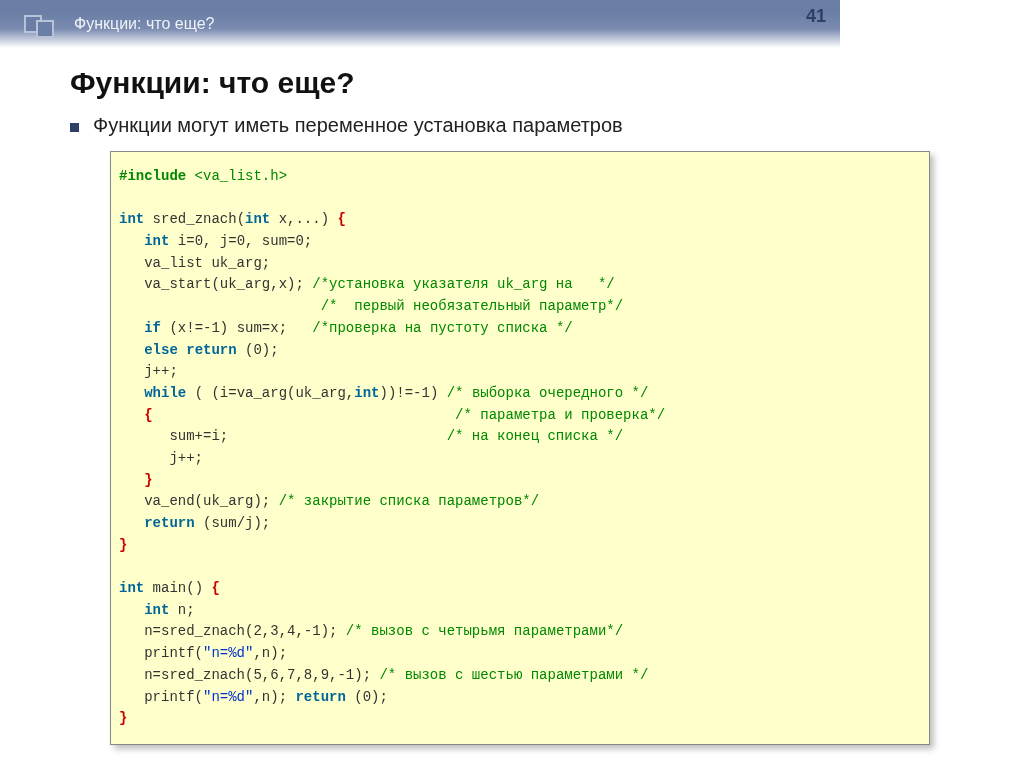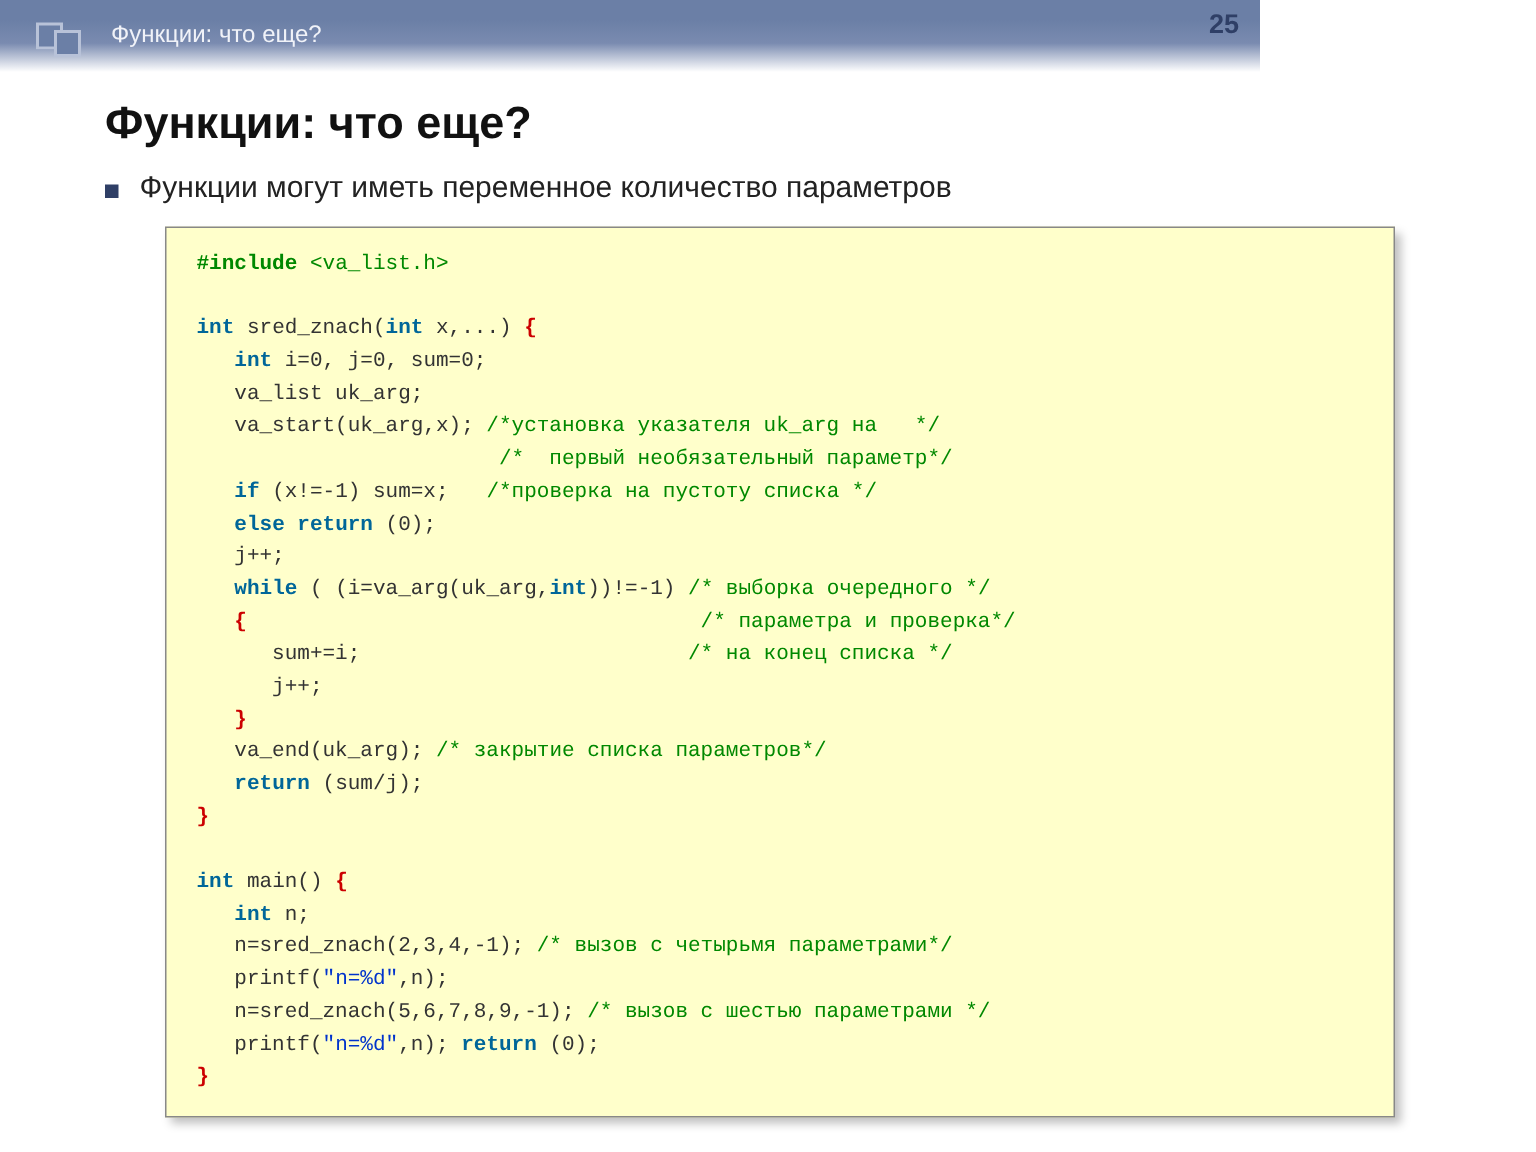--- a/index.html
+++ b/index.html
@@ -16,48 +16,48 @@
   .tb-title { font-size: 16px; margin-left: 10px; color: #f0f2f8; flex: 1; }
   .page-num { position: absolute; right: 14px; top: 6px; font-size: 18px; font-weight: 700; color: #2f3f66; }
   .body { padding: 18px 40px 20px 70px; }
   h1 { font-size: 30px; font-weight: 700; color: #111; margin-bottom: 14px; }
   .bullet { display: flex; align-items: flex-start; margin-bottom: 14px; }
   .bullet .sq { width: 9px; height: 9px; background: #2f3f66; margin-top: 9px; margin-right: 14px; flex-shrink: 0; }
   .bullet .txt { font-size: 20px; color: #222; }
   .codebox {
     margin-left: 40px; width: 820px; background: #ffffcb;
     border: 1px solid #888; box-shadow: 4px 4px 6px rgba(0,0,0,0.25);
-    padding: 14px 20px; font-family: "Courier New", monospace; font-size: 14px;
+    padding: 14px 8px; font-family: "Courier New", monospace; font-size: 14px;
     line-height: 1.55; color: #333; white-space: pre;
   }
   .kw { color: #006699; font-weight: 700; }
   .cm { color: #008800; }
   .pp { color: #008800; font-weight: 700; }
   .st { color: #0033cc; }
   .br { color: #cc0000; font-weight: 700; }
 </style>
 </head>
 <body>
 
 <div class="slide">
   <div class="titlebar">
     <div class="tb-deco">
       <span class="tb-square"></span>
       <span class="tb-square"></span>
     </div>
     <div class="tb-title">Функции: что еще?</div>
-    <div class="page-num">25</div>
+    <div class="page-num">41</div>
   </div>
 
   <div class="body">
     <h1>Функции: что еще?</h1>
 
     <div class="bullet">
       <span class="sq"></span>
-      <span class="txt">Функции могут иметь переменное количество параметров</span>
+      <span class="txt">Функции могут иметь переменное установка параметров</span>
     </div>
 
     <div class="codebox"><span class="pp">#include</span><span class="cm"> &lt;va_list.h&gt;</span>
 <span> </span>
 <span class="kw">int</span><span> sred_znach(</span><span class="kw">int</span><span> x,...) </span><span class="br">{</span>
 <span>   </span><span class="kw">int</span><span> i=0, j=0, sum=0;</span>
 <span>   va_list uk_arg;</span>
 <span>   va_start(uk_arg,x); </span><span class="cm">/*установка указателя uk_arg на   */</span>
 <span>                        </span><span class="cm">/*  первый необязательный параметр*/</span>
 <span>   </span><span class="kw">if</span><span> (x!=-1) sum=x;   </span><span class="cm">/*проверка на пустоту списка */</span>

